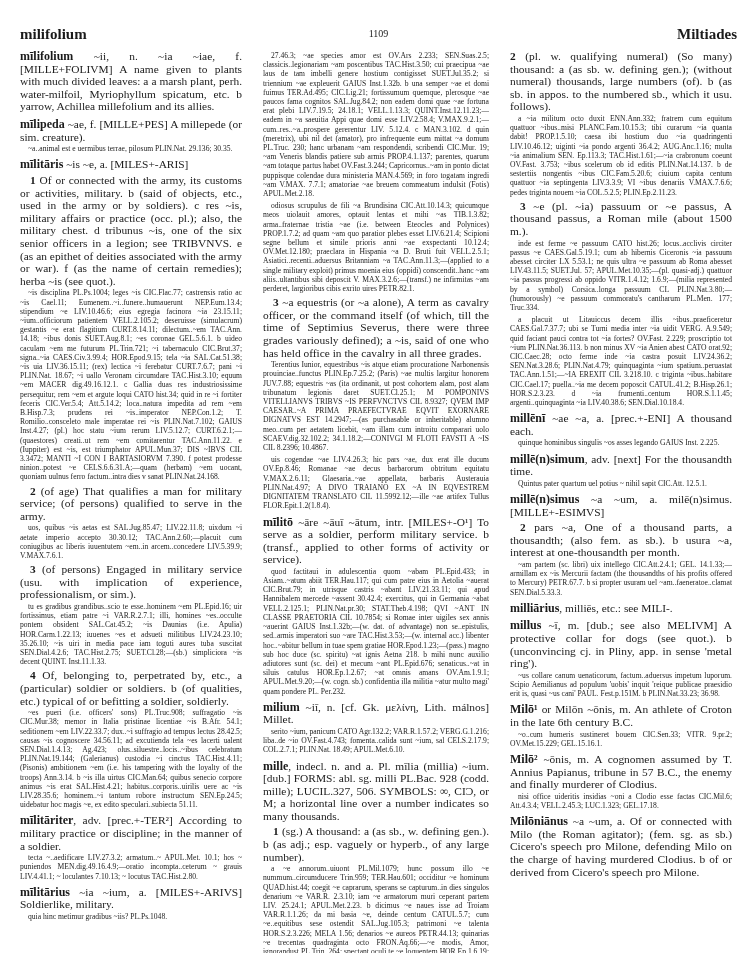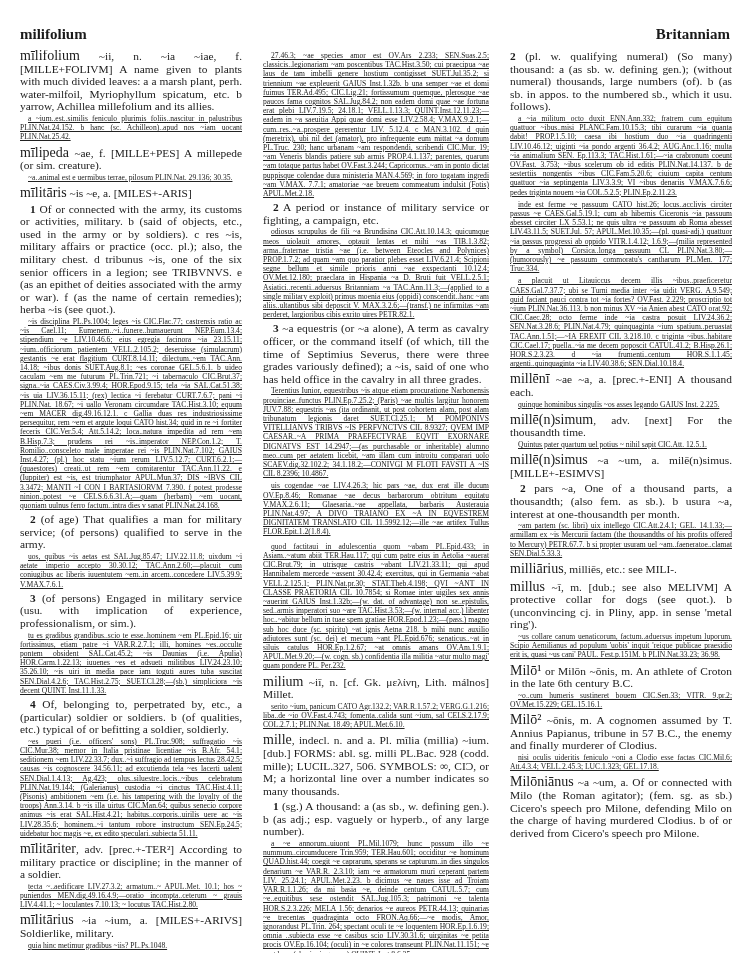--- a/index.html
+++ b/index.html
@@ -1,47 +1,47 @@
 <!DOCTYPE html>
 <html><head>
 <meta charset="utf-8">
 <style>
   html, body { margin:0; padding:0; background:#ffffff; }
   body { width:750px; height:963px; overflow:hidden; font-family:"DejaVu Serif","Liberation Serif",serif; color:#1a1a1a; }
   .page { position:relative; width:750px; height:963px; }
-  .running-head { position:absolute; top:26px; left:20px; right:20px; height:20px; }
+  .running-head { position:absolute; top:26px; left:20px; right:13px; height:20px; }
   .rh-left { position:absolute; left:0; top:0; font-family:"Liberation Serif",serif; font-weight:bold; font-size:15px; }
   .rh-center { position:absolute; left:0; right:0; top:2px; text-align:center; font-family:"Liberation Serif",serif; font-size:10px; }
   .rh-right { position:absolute; right:0; top:0; font-family:"Liberation Serif",serif; font-weight:bold; font-size:15px; }
   .col { position:absolute; top:50px; bottom:10px; overflow:hidden; }
   .col-1 { left:20px; width:222px; }
   .col-2 { left:263px; width:226px; }
   .col-3 { left:510px; width:222px; }
   .entry { margin:0 0 5px 0; }
   .sense { margin:0 0 3px 0; }
   .def { font-family:"Liberation Serif",serif; font-size:11.4px; line-height:12.6px; text-align:justify; margin:0; }
   .def.indent { text-indent:10px; }
-  .cit { font-family:"Liberation Serif",serif; font-size:7.6px; line-height:9.2px; text-align:justify; margin:1px 0 3px 0; text-indent:8px; color:#222;text-decoration:underline; }
-  .hw { font-weight:normal; font-size:14px; }
+  .cit { font-family:"Liberation Serif",serif; font-size:7.6px; line-height:9.2px; text-align:justify; margin:1px 0 3px 0; text-indent:8px; color:#222; }
+  .hw { font-weight:bold; font-size:12px; }
   .sn { font-weight:bold; }
 </style>
 </head>
 <body>
 
 <div class="page">
   <div class="running-head">
     <span class="rh-left">milifolium</span>
-    <span class="rh-right">Britanniam</span>
+    <div class="rh-center">1109</div>
+    <span class="rh-right">Miltiades</span>
   </div>
 
   <div class="col col-1">
       <div class="entry">
         <div class="sense">
           <p class="def"><span class="hw">mīlifolium</span> ~ii, n. ~ia ~iae, f. [MILLE+FOLIVM] A name given to plants with much divided leaves: a a marsh plant, perh. water-milfoil, Myriophyllum spicatum, etc. b yarrow, Achillea millefolium and its allies.</p>
-          <p class="cit">a ~ium..est..similis feniculo plurimis foliis..nascitur in palustribus PLIN.Nat.24.152. b hanc (sc. Achilleon)..apud nos ~iam uocant PLIN.Nat.25.42.</p>
         </div>
       </div>
       <div class="entry">
         <div class="sense">
           <p class="def"><span class="hw">mīlipeda</span> ~ae, f. [MILLE+PES] A millepede (or sim. creature).</p>
           <p class="cit">~a..animal est e uermibus terrae, pilosum PLIN.Nat. 29.136; 30.35.</p>
         </div>
       </div>
       <div class="entry">
         <div class="sense">
@@ -76,33 +76,33 @@
           <p class="cit">quia hinc metimur gradibus ~iis? PL.Ps.1048.</p>
         </div>
       </div>
     </div>
   <div class="col col-2">
       <div class="entry">
         <div class="sense">
           <p class="cit">27.46.3; ~ae species amor est OV.Ars 2.233; SEN.Suas.2.5; classicis..legionariam ~am poscentibus TAC.Hist.3.50; cui praecipua ~ae laus de tam imbelli genere hostium contigisset SUET.Jul.35.2; si triennium ~ae expleuerit GAIUS Inst.1.32b. b una semper ~ae et domi fuimus TER.Ad.495; CIC.Lig.21; fortissumum quemque, plerosque ~ae paucos fama cognitos SAL.Jug.84.2; non eadem domi quae ~ae fortuna erat plebi LIV.7.19.5; 24.18.1; VELL.1.13.3; QUINT.Inst.12.11.23;—eadem in ~a saeuitia Appi quae domi esse LIV.2.58.4; V.MAX.9.2.1;—cum..res..~a..prospere gererentur LIV. 5.12.4. c MAN.3.102. d quin (meretrix), ubi nil det (amator), pro infrequente eum mittat ~a domum PL.Truc. 230; hanc urbanam ~am respondendi, scribendi CIC.Mur. 19; ~am Veneris blandis patiere sub armis PROP.4.1.137; parentes, quarum ~am totaque partus habet OV.Fast.3.244; Capricornus..~am in ponto dictat puppisque colendae dura ministeria MAN.4.569; in foro togatam ingredi ~am V.MAX. 7.7.1; amatoriae ~ae breuem commeatum indulsit (Fotis) APUL.Met.2.18.</p>
         </div>
         <div class="sense">
-          <p class="def indent"><span class="sn">2</span> A period or instance of military service or fighting, a campaign, etc.</p>
           <p class="cit">odiosus scrupulus de fili ~a Brundisina CIC.Att.10.14.3; quicumque meos uiolauit amores, optauit lentas et mihi ~as TIB.1.3.82; arma..fraternae tristia ~ae (i.e. between Eteocles and Polynices) PROP.1.7.2; ad quam ~am quo paratior plebes esset LIV.6.21.4; Scipioni segne bellum et simile prioris anni ~ae exspectanti 10.12.4; OV.Met.12.180; praeclara in Hispania ~a D. Bruti fuit VELL.2.5.1; Asiatici..recenti..aduersus Britanniam ~a TAC.Ann.11.3;—(applied to a single military exploit) primus moenia eius (oppidi) conscendit..hanc ~am aliis..ultantibus sibi deposcit V. MAX.3.2.6;—(transf.) ne infirmitas ~am perderet, largioribus cibis exrito uires PETR.82.1.</p>
         </div>
         <div class="sense">
           <p class="def indent"><span class="sn">3</span> ~a equestris (or ~a alone), A term as cavalry officer, or the command itself (of which, till the time of Septimius Severus, there were three grades variously defined); a ~is, said of one who has held office in the cavalry in all three grades.</p>
           <p class="cit">Terentius Iunior, equestribus ~is atque etiam procuratione Narbonensis prouinciae..functus PLIN.Ep.7.25.2; (Paris) ~ae multis largitur honorem JUV.7.88; equestris ~as (ita ordinanit, ut post cohortem alam, post alam tribunatum legionis daret SUET.Cl.25.1; M POMPONIVS VITELLIANVS TRIBVS ~IS PERFVNCTVS CIL 8.9327; QVEM IMP CAESAR..~A PRIMA PRAEFECTVRAE EQVIT EXORNARE DIGNATVS EST 14.2947;—(as purchasable or inheritable) alumno meo..cum per aetatem licebit, ~am illam cum introitu comparari uolo SCAEV.dig.32.102.2; 34.1.18.2;—CONIVGI M FLOTI FAVSTI A ~IS CIL 8.2396; 10.4867.</p>
         </div>
         <div class="sense">
           <p class="cit">uis cogendae ~ae LIV.4.26.3; hic pars ~ae, dux erat ille ducum OV.Ep.8.46; Romanae ~ae decus barbarorum obtritum equitatu V.MAX.2.6.11; Glaesaria..~ae appellata, barbaris Austerauia PLIN.Nat.4.97; A DIVO TRAIANO EX ~A IN EQVESTREM DIGNITATEM TRANSLATO CIL 11.5992.12;—ille ~ae artifex Tullus FLOR.Epit.1.2(1.8.4).</p>
         </div>
       </div>
       <div class="entry">
         <div class="sense">
+          <p class="def"><span class="hw">mīlitō</span> ~āre ~āuī ~ātum, intr. [MILES+-O¹] To serve as a soldier, perform military service. b (transf., applied to other forms of activity or service).</p>
           <p class="cit">quod factitaui in adulescentia quom ~abam PL.Epid.433; in Asiam..~atum abiit TER.Hau.117; qui cum patre eius in Aetolia ~auerat CIC.Brut.79; in utrisque castris ~abant LIV.21.33.11; qui apud Hannibalem mercede ~assent 30.42.4; exercitus, qui in Germania ~abat VELL.2.125.1; PLIN.Nat.pr.30; STAT.Theb.4.198; QVI ~ANT IN CLASSE PRAETORIA CIL 10.7854; si Romae inter uigiles sex annis ~auerint GAIUS Inst.1.32b;—(w. dat. of advantage) non se..epistulis, sed..armis imperatori suo ~are TAC.Hist.3.53;—(w. internal acc.) libenter hoc..~abitur bellum in tuae spem gratiae HOR.Epod.1.23;—(pass.) magno sub hoc duce (sc. spiritu) ~at ignis Aetna 218. b mihi nunc auxilio adiutores sunt (sc. dei) et mecum ~ant PL.Epid.676; senaticus..~at in siluis catulus HOR.Ep.1.2.67; ~at omnis amans OV.Am.1.9.1; APUL.Met.9.20;—(w. cogn. sb.) confidentia illa militia ~atur multo magi' quam pondere PL. Per.232.</p>
         </div>
       </div>
       <div class="entry">
         <div class="sense">
           <p class="def"><span class="hw">milium</span> ~iī, n. [cf. Gk. μελίνη, Lith. málnos] Millet.</p>
           <p class="cit">serito ~ium, panicum CATO Agr.132.2; VAR.R.1.57.2; VERG.G.1.216; liba..de ~io OV.Fast.4.743; fomenta..calida sunt ~ium, sal CELS.2.17.9; COL.2.7.1; PLIN.Nat. 18.49; APUL.Met.6.10.</p>
         </div>
       </div>
       <div class="entry">
@@ -115,20 +115,21 @@
         </div>
       </div>
     </div>
   <div class="col col-3">
       <div class="entry">
         <div class="sense">
           <p class="def"><span class="sn">2</span> (pl. w. qualifying numeral) (So many) thousand: a (as sb. w. defining gen.); (without numeral) thousands, large numbers (of). b (as sb. in appos. to the numbered sb., which it usu. follows).</p>
           <p class="cit">a ~ia militum octo duxit ENN.Ann.332; fratrem cum equitum quattuor ~ibus..misi PLANC.Fam.10.15.3; tibi curarum ~ia quanta dabit! PROP.1.5.10; caesa ibi hostium duo ~ia quadringenti LIV.10.46.12; uiginti ~ia pondo argenti 36.4.2; AUG.Anc.1.16; multa ~ia animalium SEN. Ep.113.3; TAC.Hist.1.61;—~ia crabronum coeunt OV.Fast. 3.753; ~ibus scelerum ob id editis PLIN.Nat.14.137. b de sestertiis nongentis ~ibus CIC.Fam.5.20.6; ciuium capita centum quattuor ~ia septingenta LIV.3.3.9; VI ~ibus denariis V.MAX.7.6.6; pedes triginta nouem ~ia COL.5.2.5; PLIN.Ep.2.11.23.</p>
         </div>
         <div class="sense">
+          <p class="def indent"><span class="sn">3</span> ~e (pl. ~ia) passuum or ~e passus, A thousand passus, a Roman mile (about 1500 m.).</p>
           <p class="cit">inde est ferme ~e passuum CATO hist.26; locus..acclivis circiter passus ~e CAES.Gal.5.19.1; cum ab hibernis Ciceronis ~ia passuum abesset circiter LX 5.53.1; ne quis ultra ~e passuum ab Roma abesset LIV.43.11.5; SUET.Jul. 57; APUL.Met.10.35;—(pl. quasi-adj.) quattuor ~ia passus progressi ab oppido VITR.1.4.12; 1.6.9;—(milia represented by a symbol) Corsica..longa passuum CL PLIN.Nat.3.80;—(humorously) ~e passuum commoratu's cantharum PL.Men. 177; Truc.334.</p>
         </div>
         <div class="sense">
           <p class="cit">a placuit ut Litauiccus decem illis ~ibus..praeficeretur CAES.Gal.7.37.7; ubi se Turni media inter ~ia uidit VERG. A.9.549; quid faciant pauci contra tot ~ia fortes? OV.Fast. 2.229; proscriptio tot ~ium PLIN.Nat.36.113. b non minus XV ~ia Anien abest CATO orat.92; CIC.Caec.28; octo ferme inde ~ia castra posuit LIV.24.36.2; SEN.Nat.3.28.6; PLIN.Nat.4.79; quinquaginta ~ium spatium..peruastat TAC.Ann.1.51;—~IA EREXIT CIL 3.218.10. c triginta ~ibus..habitare CIC.Cael.17; puella..~ia me decem poposcit CATUL.41.2; B.Hisp.26.1; HOR.S.2.3.23. d ~ia frumenti..centum HOR.S.1.1.45; argenti..quinquaginta ~ia LIV.40.38.6; SEN.Dial.10.18.4.</p>
         </div>
       </div>
       <div class="entry">
         <div class="sense">
           <p class="def"><span class="hw">millēnī</span> ~ae ~a, a. [prec.+-ENI] A thousand each.</p>
           <p class="cit">quinque hominibus singulis ~os asses legando GAIUS Inst. 2.225.</p>
@@ -162,21 +163,21 @@
       </div>
       <div class="entry">
         <div class="sense">
           <p class="def"><span class="hw">Milō¹</span> or Milōn ~ōnis, m. An athlete of Croton in the late 6th century B.C.</p>
           <p class="cit">~o..cum humeris sustineret bouem CIC.Sen.33; VITR. 9.pr.2; OV.Met.15.229; GEL.15.16.1.</p>
         </div>
       </div>
       <div class="entry">
         <div class="sense">
           <p class="def"><span class="hw">Milō²</span> ~ōnis, m. A cognomen assumed by T. Annius Papianus, tribune in 57 B.C., the enemy and finally murderer of Clodius.</p>
-          <p class="cit">nisi oculis uideritis feniculo ~oni a Clodio esse factas CIC.Mil.6; Att.4.3.4; VELL.2.45.3; LUC.1.323; GEL.17.18.</p>
+          <p class="cit">nisi office uideritis insidias ~oni a Clodio esse factas CIC.Mil.6; Att.4.3.4; VELL.2.45.3; LUC.1.323; GEL.17.18.</p>
         </div>
       </div>
       <div class="entry">
         <div class="sense">
           <p class="def"><span class="hw">Milōniānus</span> ~a ~um, a. Of or connected with Milo (the Roman agitator); (fem. sg. as sb.) Cicero's speech pro Milone, defending Milo on the charge of having murdered Clodius. b of or derived from Cicero's speech pro Milone.</p>
         </div>
       </div>
     </div>
 </div>
 

